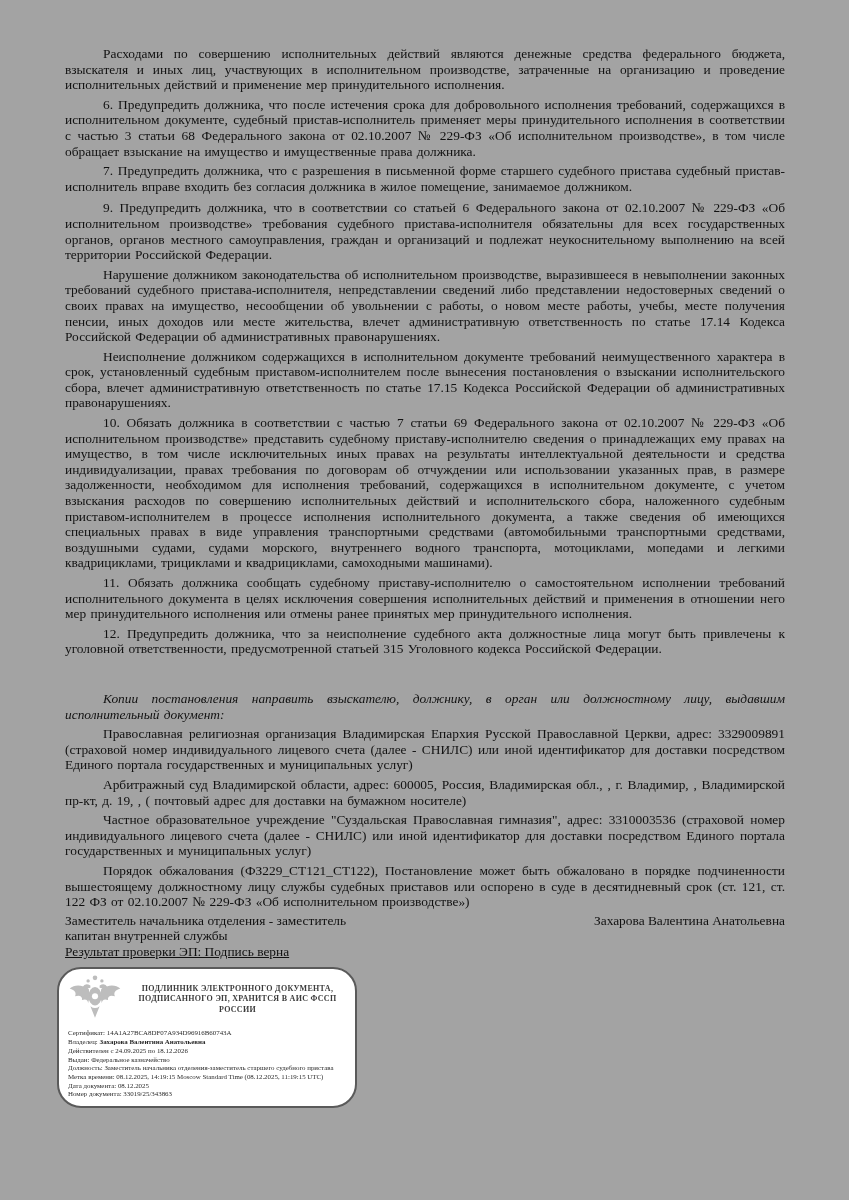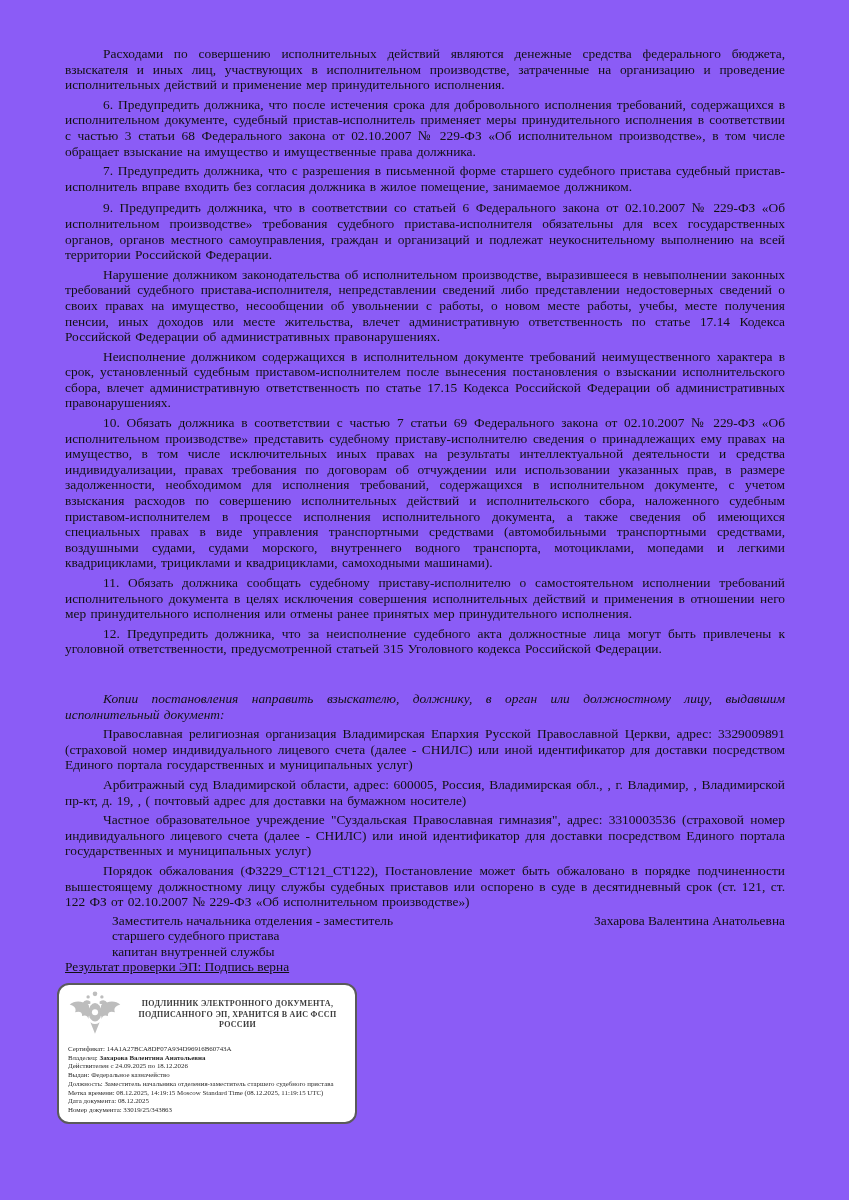--- a/index.html
+++ b/index.html
@@ -1,20 +1,20 @@
 <!DOCTYPE html>
 <html lang="ru"><head>
 <meta charset="utf-8">
 <style>
   html, body { margin: 0; padding: 0; background: #ffffff; }
   .page {
     position: relative;
     width: 849px;
     height: 1200px;
-    background: #8b5cf6;
+    background: #a3a3a3;
     font-family: "Liberation Serif", "DejaVu Serif", serif;
     color: #111111;
     overflow: hidden;
   }
   .content {
     position: absolute;
     left: 65px;
     top: 46px;
     width: 720px;
   }
@@ -30,31 +30,31 @@
   p.para.first { margin-top: 0; }
   p.para.gap-lg { margin-top: 6px; }
   p.para.gap-xl { margin-top: 34px; font-style: italic; }
 
   .sig-block {
     margin-top: 3px;
     font-size: 13.4px;
     line-height: 15.6px;
   }
   .sig-row { display: flex; justify-content: space-between; align-items: flex-start; }
-  .sig-left { max-width: 460px; margin-left: 47px; }
+  .sig-left { max-width: 460px; }
   .sig-name { white-space: nowrap; text-align: right; }
   .sig-verify { text-decoration: underline; }
 
   .stamp {
     margin-top: 8px;
     margin-left: -8px;
     width: 300px;
     box-sizing: border-box;
     border: 2px solid #5a5a5a;
-    border-radius: 12px;
+    border-radius: 24px;
     padding: 5px 9px 7px 9px;
     background: #ffffff;
   }
   .stamp-top { display: flex; align-items: center; gap: 7px; }
   .eagle { flex: 0 0 auto; }
   .stamp-header {
     flex: 1 1 auto;
     text-align: center;
     font-weight: bold;
     font-size: 8px;
@@ -91,21 +91,20 @@
     <p class="para gap-xl">Копии постановления направить взыскателю, должнику, в орган или должностному лицу, выдавшим исполнительный документ:</p>
     <p class="para">Православная религиозная организация Владимирская Епархия Русской Православной Церкви, адрес: 3329009891 (страховой номер индивидуального лицевого счета (далее - СНИЛС) или иной идентификатор для доставки посредством Единого портала государственных и муниципальных услуг)</p>
     <p class="para">Арбитражный суд Владимирской области, адрес: 600005, Россия, Владимирская обл., , г. Владимир, , Владимирской пр-кт, д. 19, , ( почтовый адрес для доставки на бумажном носителе)</p>
     <p class="para">Частное образовательное учреждение "Суздальская Православная гимназия", адрес: 3310003536 (страховой номер индивидуального лицевого счета (далее - СНИЛС) или иной идентификатор для доставки посредством Единого портала государственных и муниципальных услуг)</p>
     <p class="para">Порядок обжалования (ФЗ229_СТ121_СТ122), Постановление может быть обжаловано в порядке подчиненности вышестоящему должностному лицу службы судебных приставов или оспорено в суде в десятидневный срок (ст. 121, ст. 122 ФЗ от 02.10.2007 № 229-ФЗ «Об исполнительном производстве»)</p>
 
     <div class="sig-block">
       <div class="sig-row">
         <div class="sig-left">
           <div>Заместитель начальника отделения - заместитель</div>
-          <div>старшего судебного пристава</div>
           <div>капитан внутренней службы</div>
         </div>
         <div class="sig-name">Захарова Валентина Анатольевна</div>
       </div>
       <div class="sig-verify">Результат проверки ЭП: Подпись верна</div>
     </div>
 
     <div class="stamp">
       <div class="stamp-top">
         <span class="eagle">

